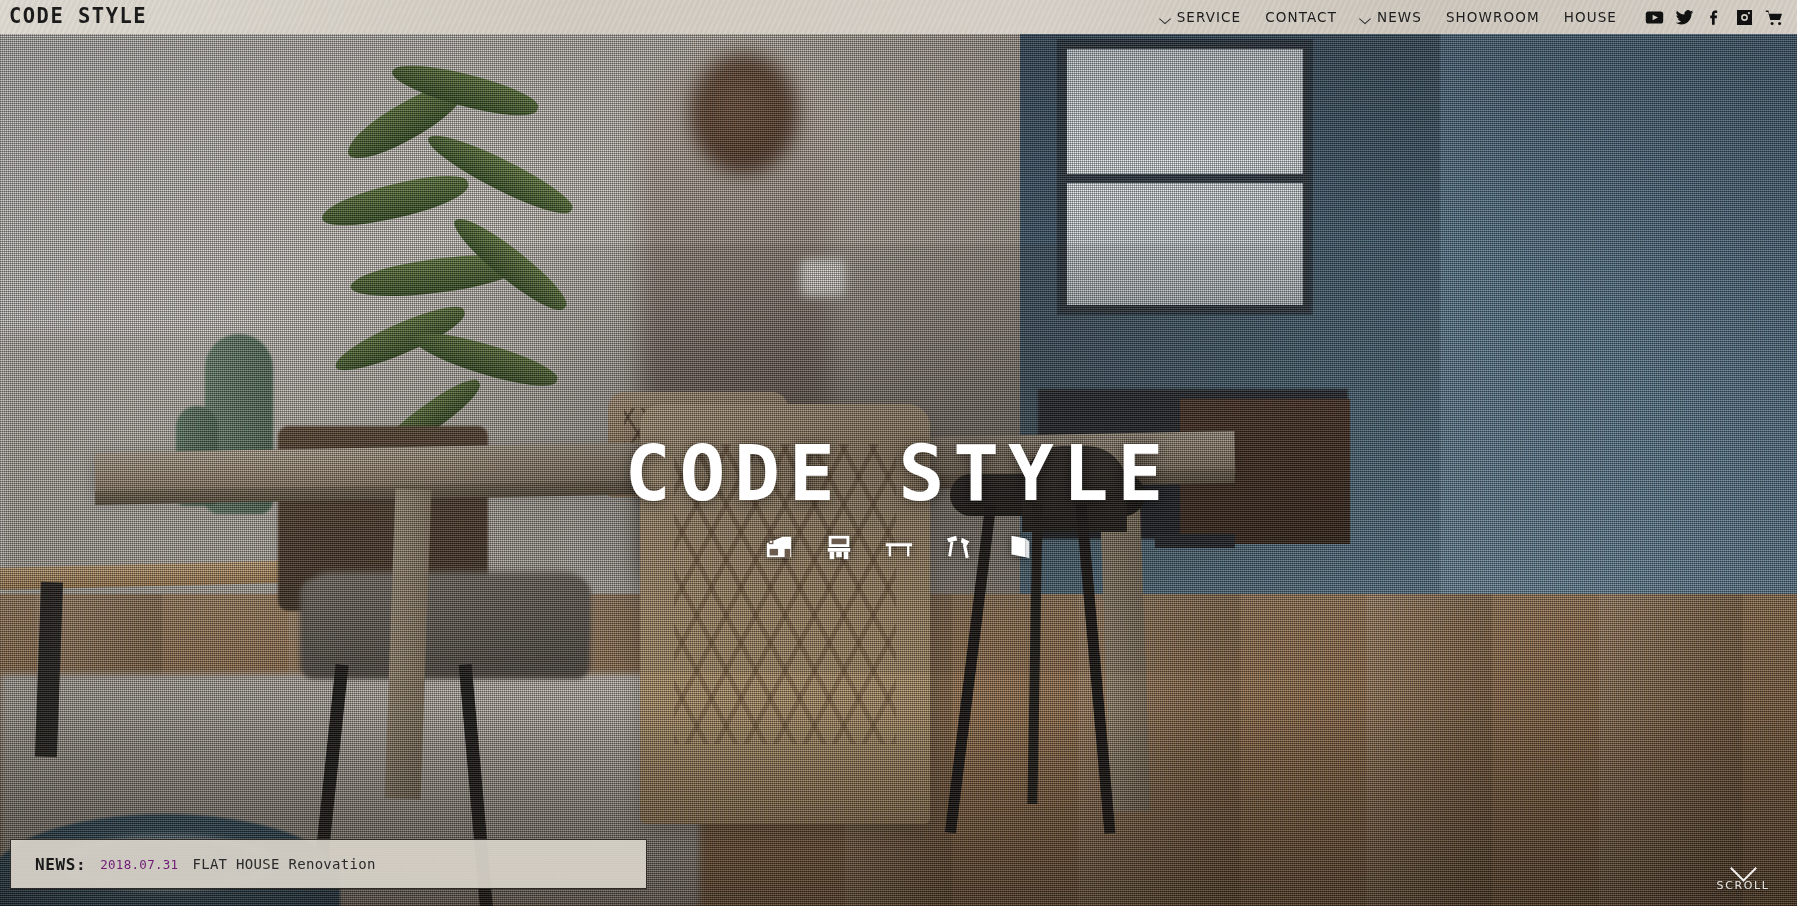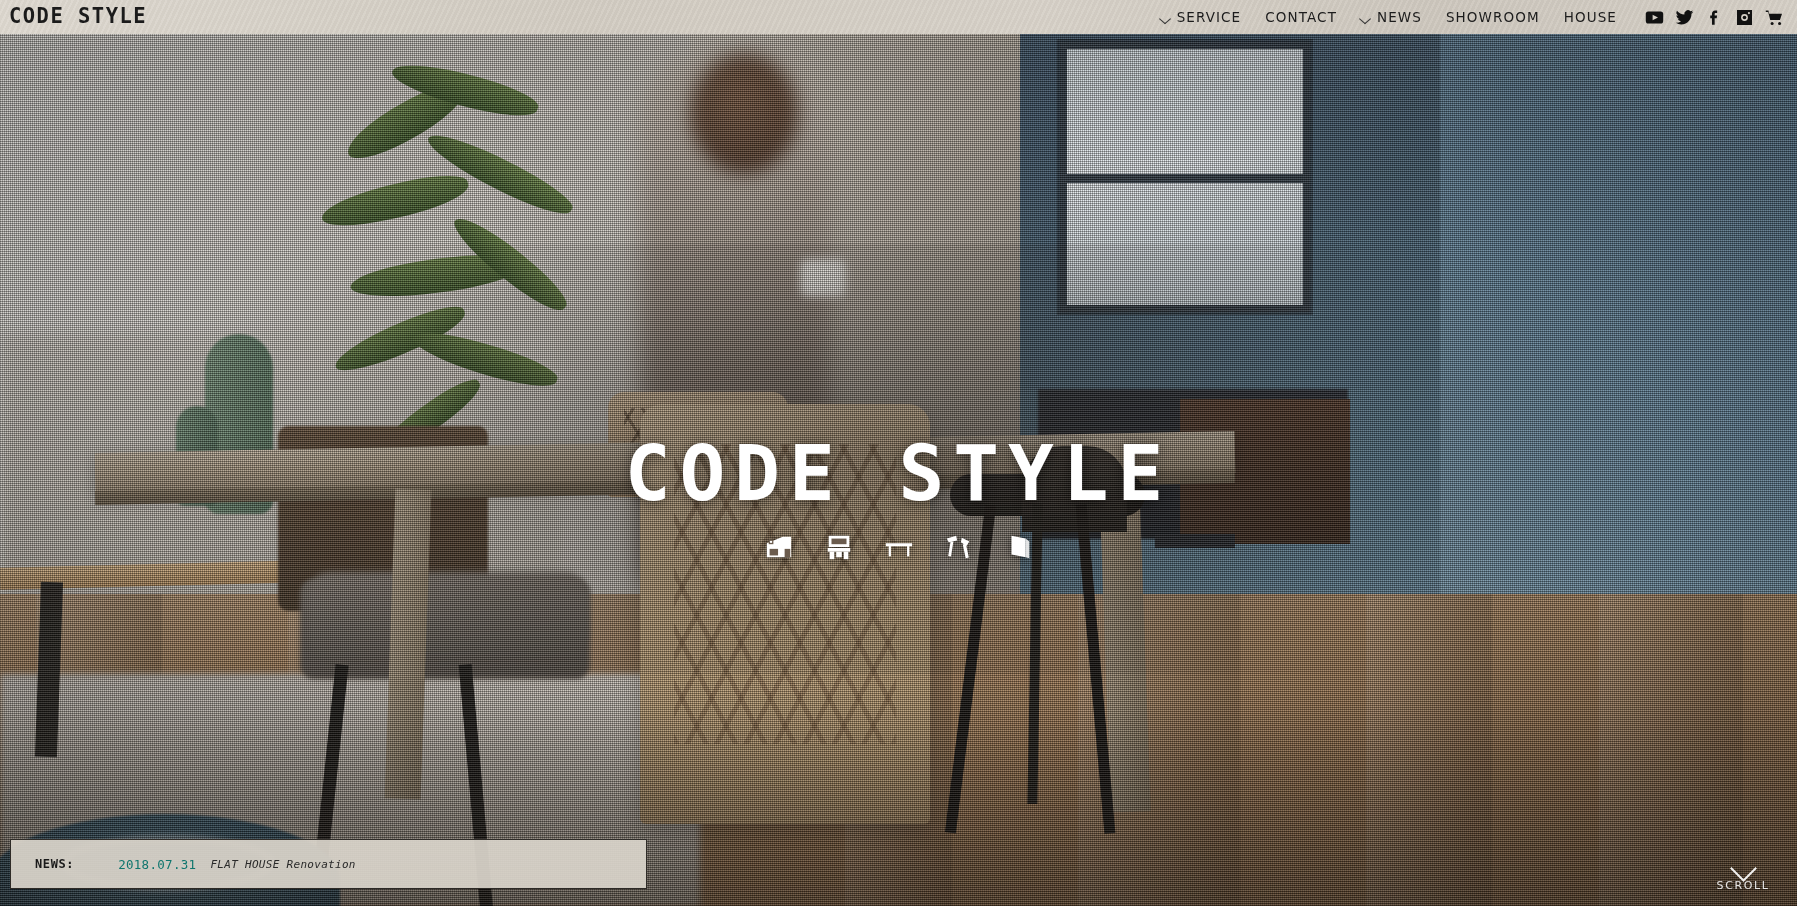--- a/index.html
+++ b/index.html
@@ -337,23 +337,23 @@
   #news-bar {
     position:absolute; left:10px; bottom:17px;
     width:637px; height:50px;
     background:rgba(217,212,202,.93);
     border:1px solid #2e2b27;
     display:flex; align-items:center;
     padding-left:24px; gap:14px;
     z-index:30; cursor:pointer;
     font-family:"DejaVu Sans Mono", monospace;
   }
-  #news-label { font-size:12px; font-weight:700; color:#1a1a1a; letter-spacing:.6px; }
-  #news-date  { font-size:12.5px; color:#0f766e; letter-spacing:.3px;margin-left:30px; }
-  #news-text  { font-size:11px; color:#2a2a2a; letter-spacing:.3px;font-style:italic; }
+  #news-label { font-size:16px; font-weight:700; color:#1a1a1a; letter-spacing:.6px; }
+  #news-date  { font-size:12.5px; color:#701a75; letter-spacing:.3px; }
+  #news-text  { font-size:14px; color:#2a2a2a; letter-spacing:.3px; }
 
   
   #scroll-ind {
     position:absolute; right:22px; bottom:14px;
     width:64px; z-index:30;
     display:flex; flex-direction:column; align-items:center; gap:5px;
     cursor:pointer;
   }
   #scroll-chev { width:28px; height:15px; position:relative; }
   #scroll-chev::before {

